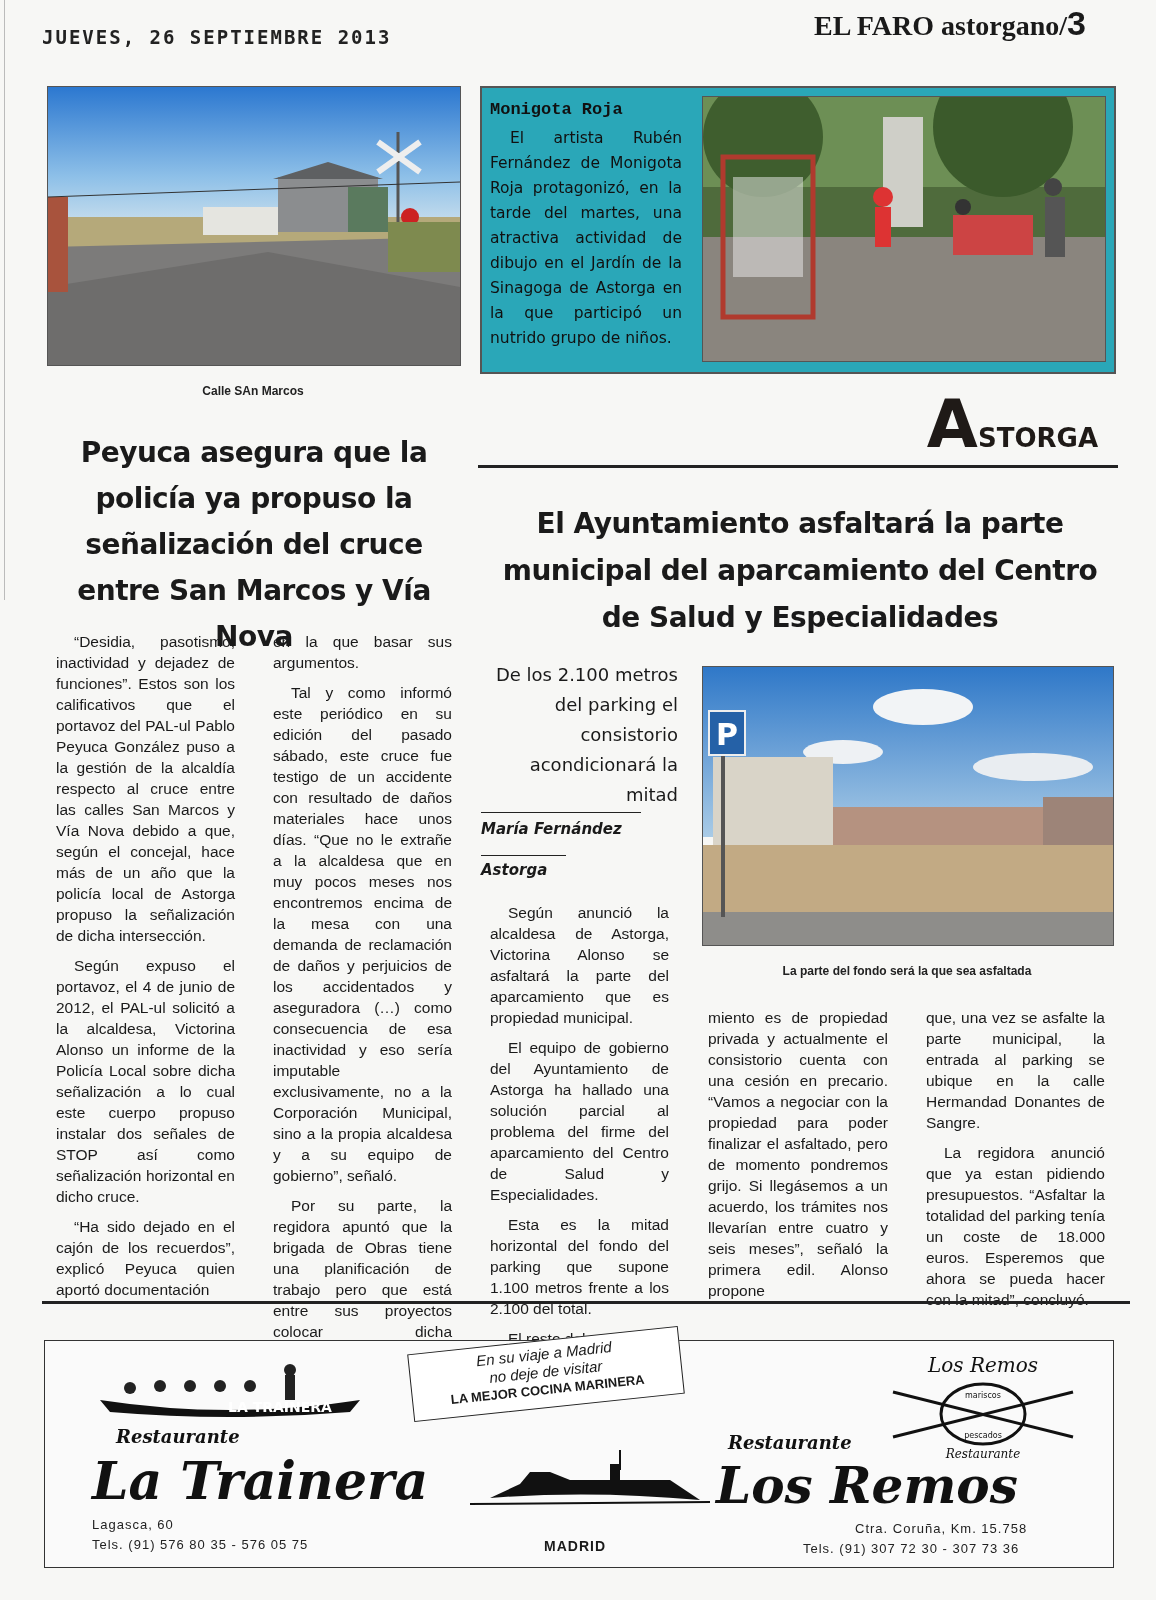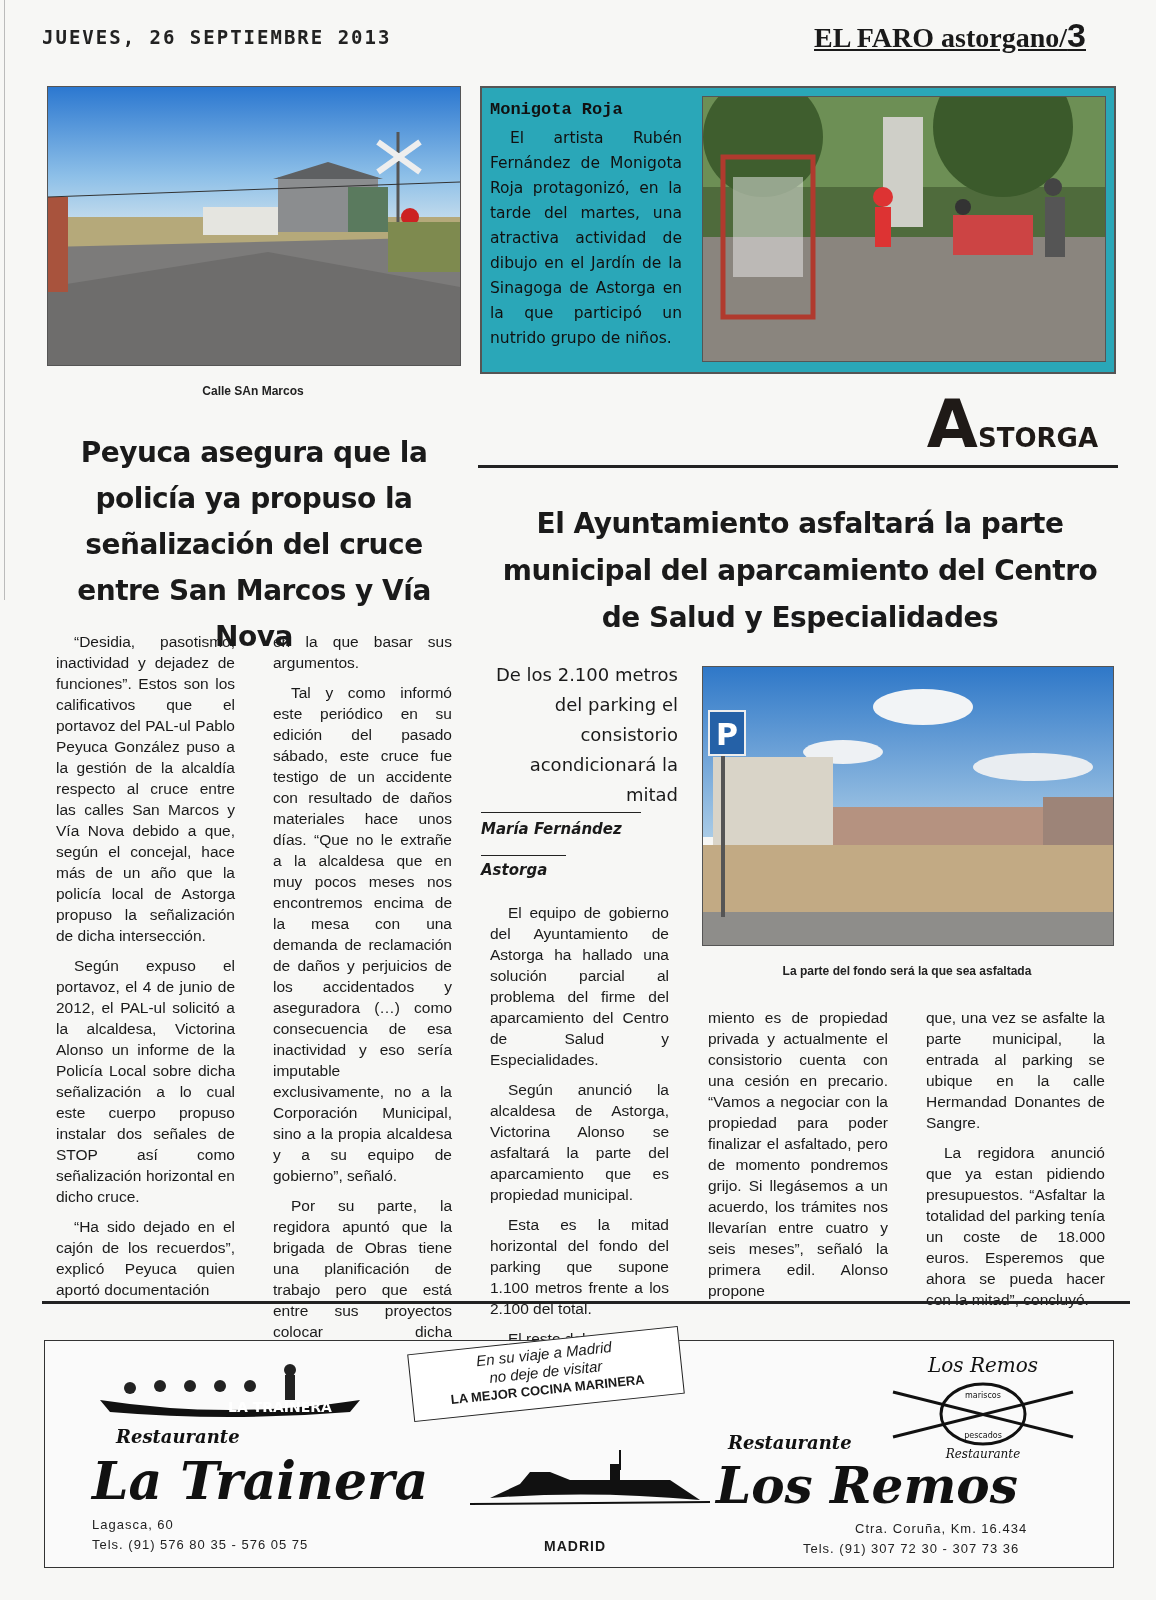--- a/index.html
+++ b/index.html
@@ -1,20 +1,20 @@
 <!DOCTYPE html>
 <html><head>
 <meta charset="utf-8">
 <style>
   html, body { margin:0; padding:0; }
   body { width:1156px; height:1600px; background:#f7f7f5; position:relative; overflow:hidden; font-family:"Liberation Sans", sans-serif; color:#1a1a1a; }
   .abs { position:absolute; }
   .left-rule { position:absolute; left:4px; top:0; width:1px; height:600px; background:#bbb; }
   .header-date { left:42px; top:26px; font-family:"DejaVu Sans Mono", monospace; font-size:19px; letter-spacing:2px; font-weight:bold; color:#222; }
-  .header-brand { right:70px; top:16px; font-family:"Liberation Serif", serif; font-size:28px; font-weight:bold; color:#1a1a1a;text-decoration:underline; }
+  .header-brand { right:70px; top:4px; font-family:"Liberation Serif", serif; font-size:28px; font-weight:bold; color:#1a1a1a; }
   .header-brand .pg { font-family:"Liberation Sans", sans-serif; font-size:34px; font-weight:900; }
   .photo { border:1px solid #555; overflow:hidden; }
   .caption { font-size:12px; font-weight:bold; color:#222; text-align:center; }
   .infobox { left:480px; top:86px; width:632px; height:284px; background:#2aa7b8; border:2px solid #555; }
   .infobox-title { left:490px; top:100px; font-family:Liberation Mono, monospace; font-weight:bold; font-size:17px; color:#111; }
   .infobox-text { left:490px; top:126px; width:192px; font-family:"DejaVu Sans", sans-serif; font-size:15.5px; line-height:25px; text-align:justify; color:#111; text-indent:20px; }
   .headline { font-family:"DejaVu Sans", sans-serif; font-weight:900; text-align:center; color:#1a1a1a; letter-spacing:-0.5px; }
   .col { font-size:15.5px; line-height:21px; text-align:justify; color:#1a1a1a; }
   .col p { margin:9px; text-indent:18px; }
   .col p.noindent { text-indent:0; }
@@ -126,22 +126,22 @@
     <rect y="178" width="410" height="80" fill="#c2aa84"></rect>
     <rect y="245" width="410" height="33" fill="#8e8d8a"></rect>
     <rect x="18" y="50" width="4" height="200" fill="#555"></rect>
     <rect x="6" y="44" width="36" height="44" fill="#2561a7" stroke="#eee" stroke-width="2"></rect>
     <text x="24" y="78" font-size="30" font-family="DejaVu Sans, sans-serif" font-weight="bold" fill="#fff" text-anchor="middle">P</text>
   </svg>
 </div>
 <div class="abs caption" style="left:702px;top:964px;width:410px;">La parte del fondo será la que sea asfaltada</div>
 
 <div class="abs col" style="left:481px;top:893px;width:197px;">
+  <p>Según anunció la alcaldesa de Astorga, Victorina Alonso se asfaltará la parte del aparcamiento que es propiedad municipal.</p>
   <p>El equipo de gobierno del Ayuntamiento de Astorga ha hallado una solución parcial al problema del firme del aparcamiento del Centro de Salud y Especialidades.</p>
-  <p>Según anunció la alcaldesa de Astorga, Victorina Alonso se asfaltará la parte del aparcamiento que es propiedad municipal.</p>
   <p>Esta es la mitad horizontal del fondo del parking que supone 1.100 metros frente a los 2.100 del total.</p>
   <p>El resto del aparca-</p>
 </div>
 <div class="abs col" style="left:699px;top:998px;width:198px;">
   <p class="noindent">miento es de propiedad privada y actualmente el consistorio cuenta con una cesión en precario. “Vamos a negociar con la propiedad para poder finalizar el asfaltado, pero de momento pondremos grijo. Si llegásemos a un acuerdo, los trámites nos llevarían entre cuatro y seis meses”, señaló la primera edil. Alonso propone</p>
 </div>
 <div class="abs col" style="left:917px;top:998px;width:197px;">
   <p class="noindent">que, una vez se asfalte la parte municipal, la entrada al parking se ubique en la calle Hermandad Donantes de Sangre.</p>
   <p>La regidora anunció que ya estan pidiendo presupuestos. “Asfaltar la totalidad del parking tenía un coste de 18.000 euros. Esperemos que ahora se pueda hacer con la mitad”, concluyó.</p>
 </div>
@@ -190,14 +190,14 @@
       <line x1="185" y1="40" x2="5" y2="85" stroke="#111" stroke-width="3"></line>
       <ellipse cx="95" cy="62" rx="42" ry="30" fill="none" stroke="#111" stroke-width="3"></ellipse>
   <text x="95" y="20" font-size="20" font-style="italic" font-family="DejaVu Serif, serif" text-anchor="middle" fill="#111">Los Remos</text>
   <text x="95" y="46" font-size="8" font-family="DejaVu Sans, sans-serif" text-anchor="middle" fill="#111">mariscos</text>
   <text x="95" y="86" font-size="8" font-family="DejaVu Sans, sans-serif" text-anchor="middle" fill="#111">pescados</text>
   <text x="95" y="106" font-size="12" font-style="italic" font-family="DejaVu Serif, serif" text-anchor="middle" fill="#111">Restaurante</text>
     </svg>
 </div>
 <div class="abs ad-script" style="left:728px;top:1432px;font-size:18px;">Restaurante</div>
 <div class="abs ad-script" style="left:716px;top:1458px;font-size:50px;line-height:56px;">Los Remos</div>
-<div class="abs ad-small" style="left:855px;top:1521px;">Ctra. Coruña, Km. 16.434</div>
+<div class="abs ad-small" style="left:855px;top:1521px;">Ctra. Coruña, Km. 15.758</div>
 <div class="abs ad-small" style="left:803px;top:1541px;">Tels. (91) 307 72 30 - 307 73 36</div>
 
 </body></html>

